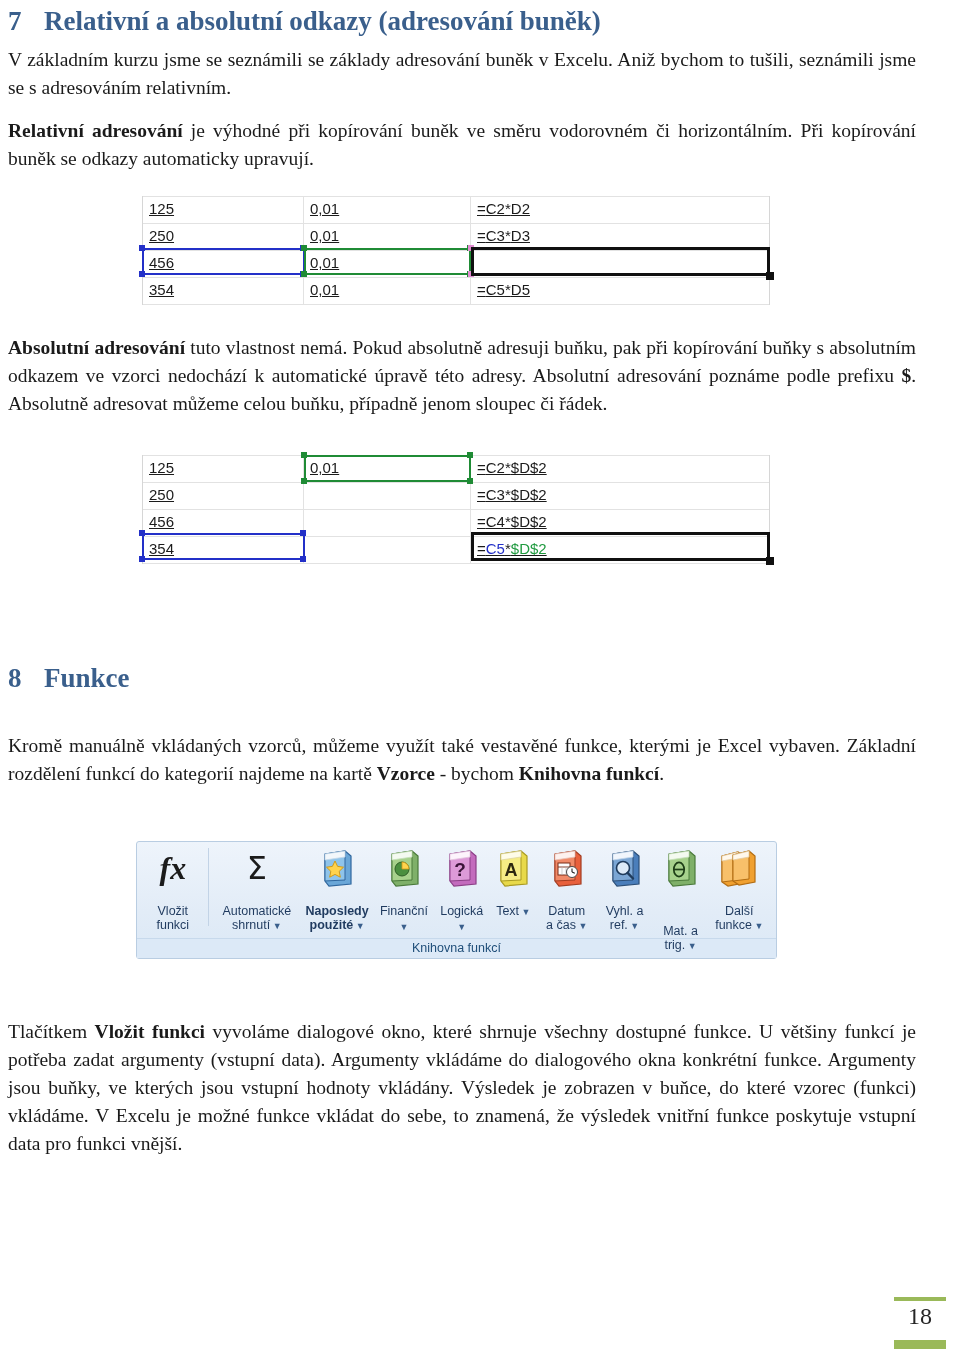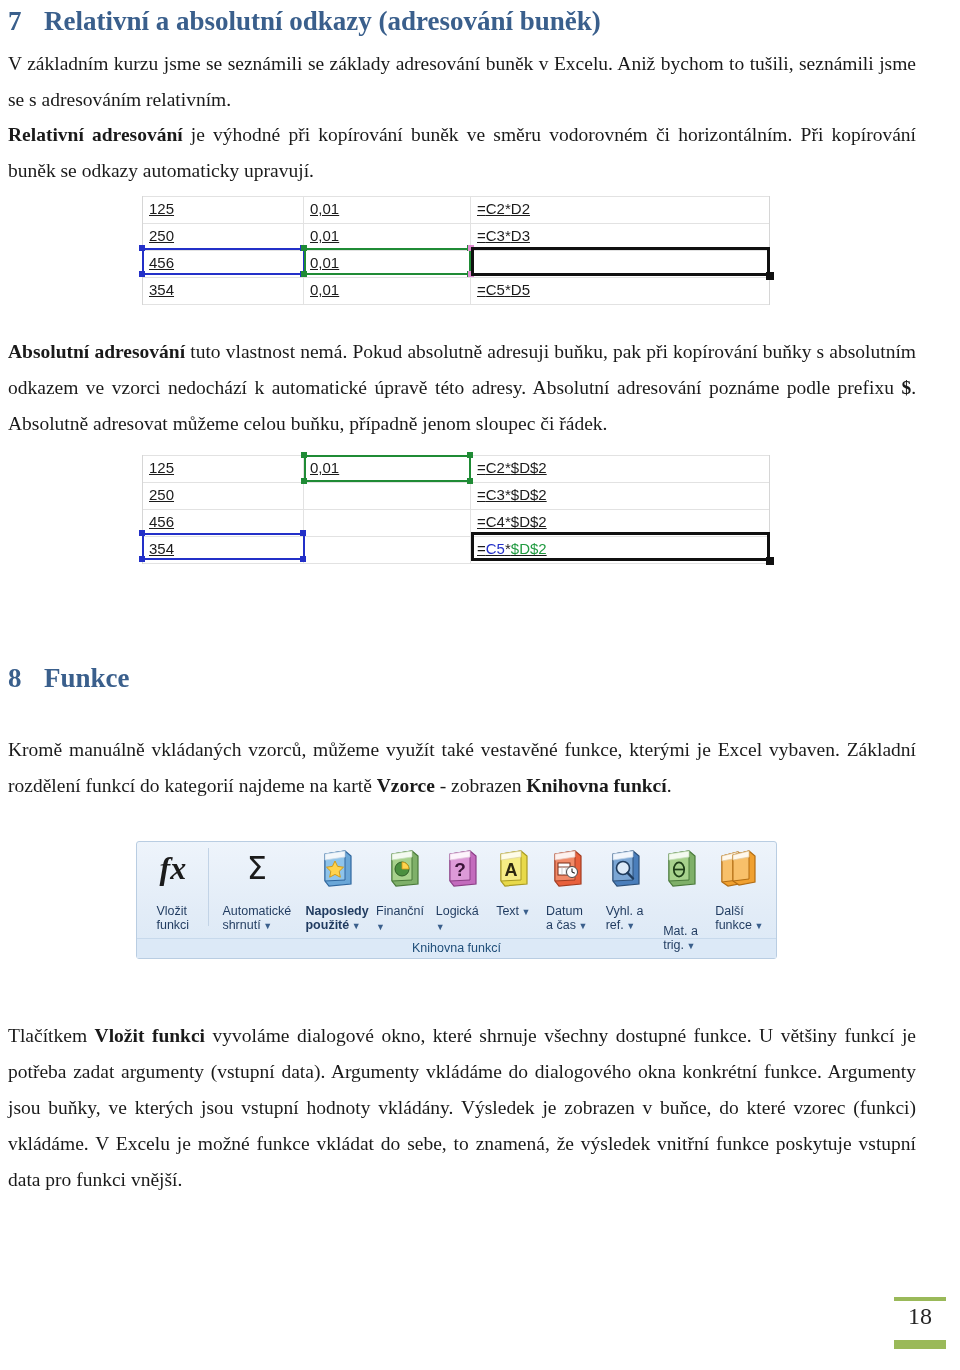--- a/index.html
+++ b/index.html
@@ -35,21 +35,21 @@
   }
   .h1 .num { display: inline-block; width: 36px; }
 
   
   .para {
     position: absolute;
     left: 8px;
     width: 908px;
     font-family: "Liberation Serif", serif;
     font-size: 19.5px;
-    line-height: 36px;
+    line-height: 28px;
     text-align: justify;
     color: #1a1a1a;
   }
   .para b { font-weight: bold; }
 
   
   .xl {
     position: absolute;
     background: #ffffff;
     border-left: 1px solid #d6d6d6;
@@ -127,21 +127,21 @@
   }
   .rb-item {
     display: flex;
     flex-direction: column;
     align-items: center;
     justify-content: flex-start;
     font-family: "Liberation Sans", sans-serif;
     font-size: 12.5px;
     color: #1f3a5f;
     line-height: 14px;
-    text-align: left;
+    text-align: center;
     padding: 0 2px;
   }
   .rb-item .rb-label { margin-top: 14px; white-space: pre-line; }
   .rb-sep {
     width: 1px;
     height: 78px;
     background: #c2d3e6;
     margin: 2px 5px 0 5px;
   }
   .rb-icon {
@@ -297,21 +297,21 @@
 
     <div class="activecell" style="left:328px; top:77px; width:299px; height:29px;"></div>
     <div class="fillhandle" style="left:623px; top:102px;"></div>
   </div>
 
   <div class="h1" style="top:663px;">
     <span class="num">8</span><span>Funkce</span>
   </div>
 
   <div class="para" style="top:732px;">
-    <span>Kromě manuálně vkládaných vzorců, můžeme využít také vestavěné funkce, kterými je Excel vybaven. Základní rozdělení funkcí do kategorií najdeme na kartě </span><b>Vzorce</b><span> - zobrazen </span><b>Knihovna funkcí</b><span>.</span>
+    <span>Kromě manuálně vkládaných vzorců, můžeme využít také vestavěné funkce, kterými je Excel vybaven. Základní rozdělení funkcí do kategorií najdeme na kartě </span><b>Vzorce</b><span> - bychom </span><b>Knihovna funkcí</b><span>.</span>
   </div>
 
   <div class="ribbon" style="left:136px; top:841px; width:641px;">
     <div class="ribbon-inner">
 
       <div class="rb-item" style="width:62px;">
         <div class="rb-icon">
           <span class="fx-glyph">fx</span>
         </div>
         <div class="rb-label">Vložit

